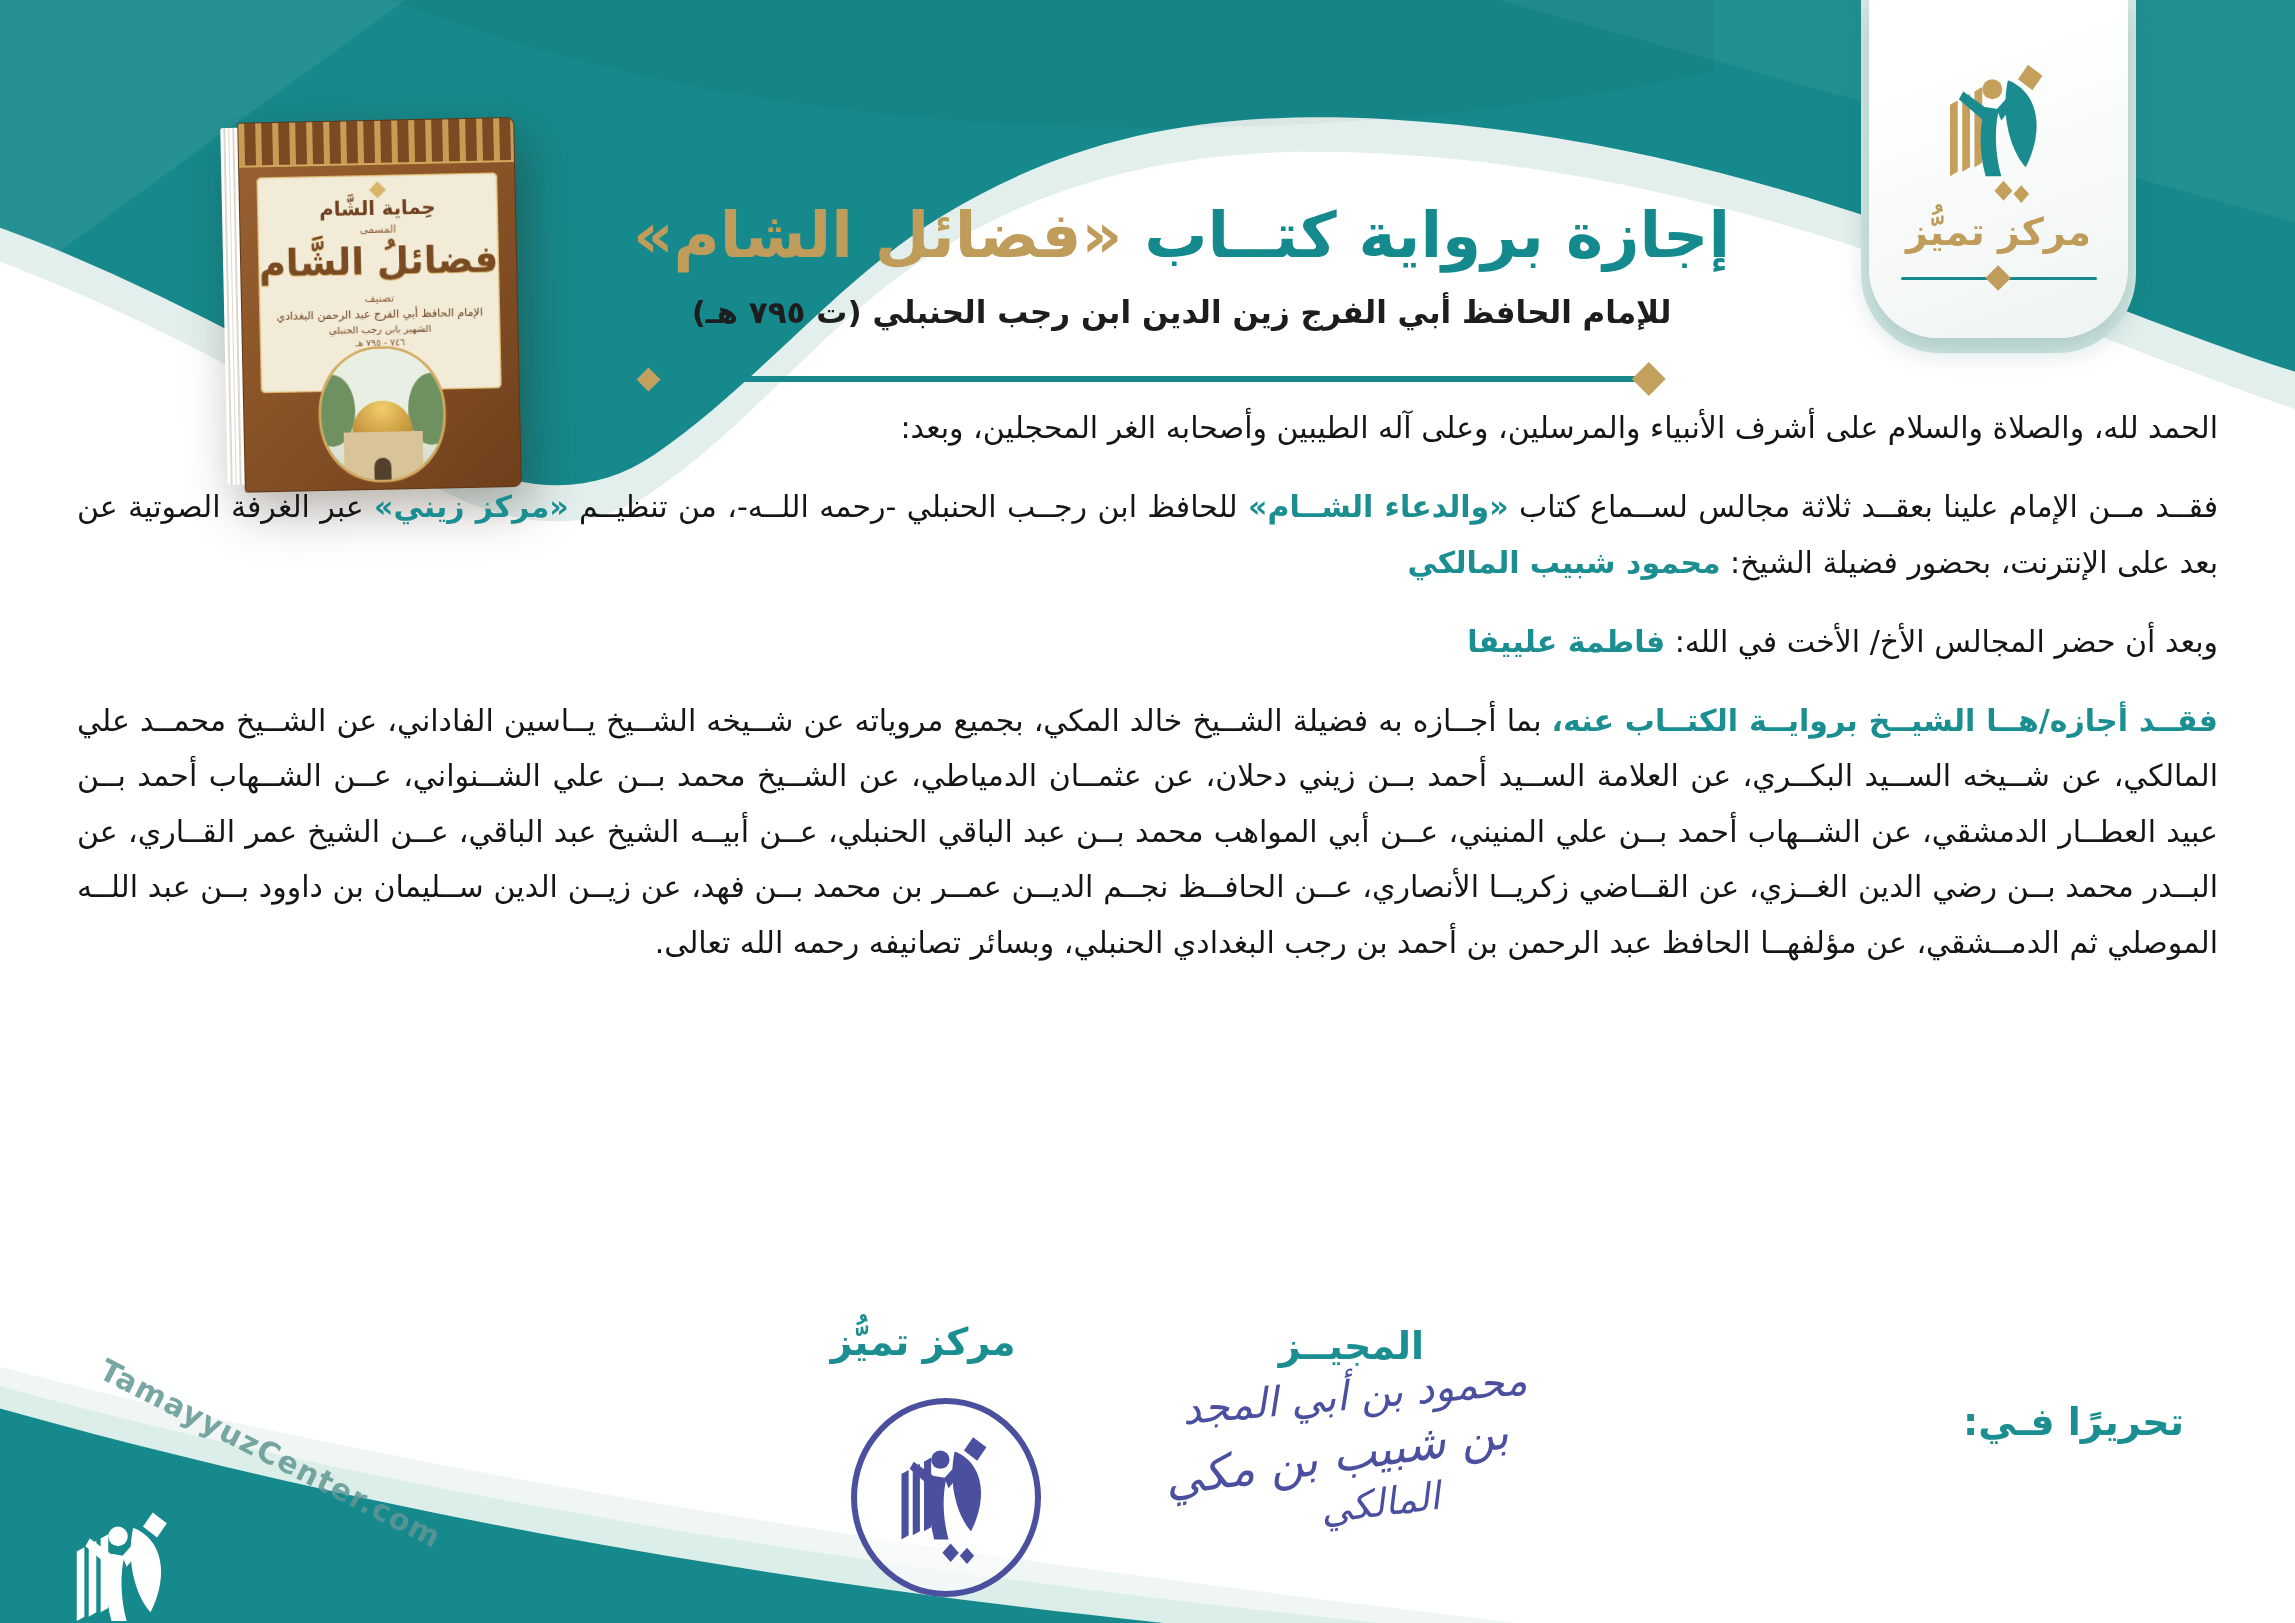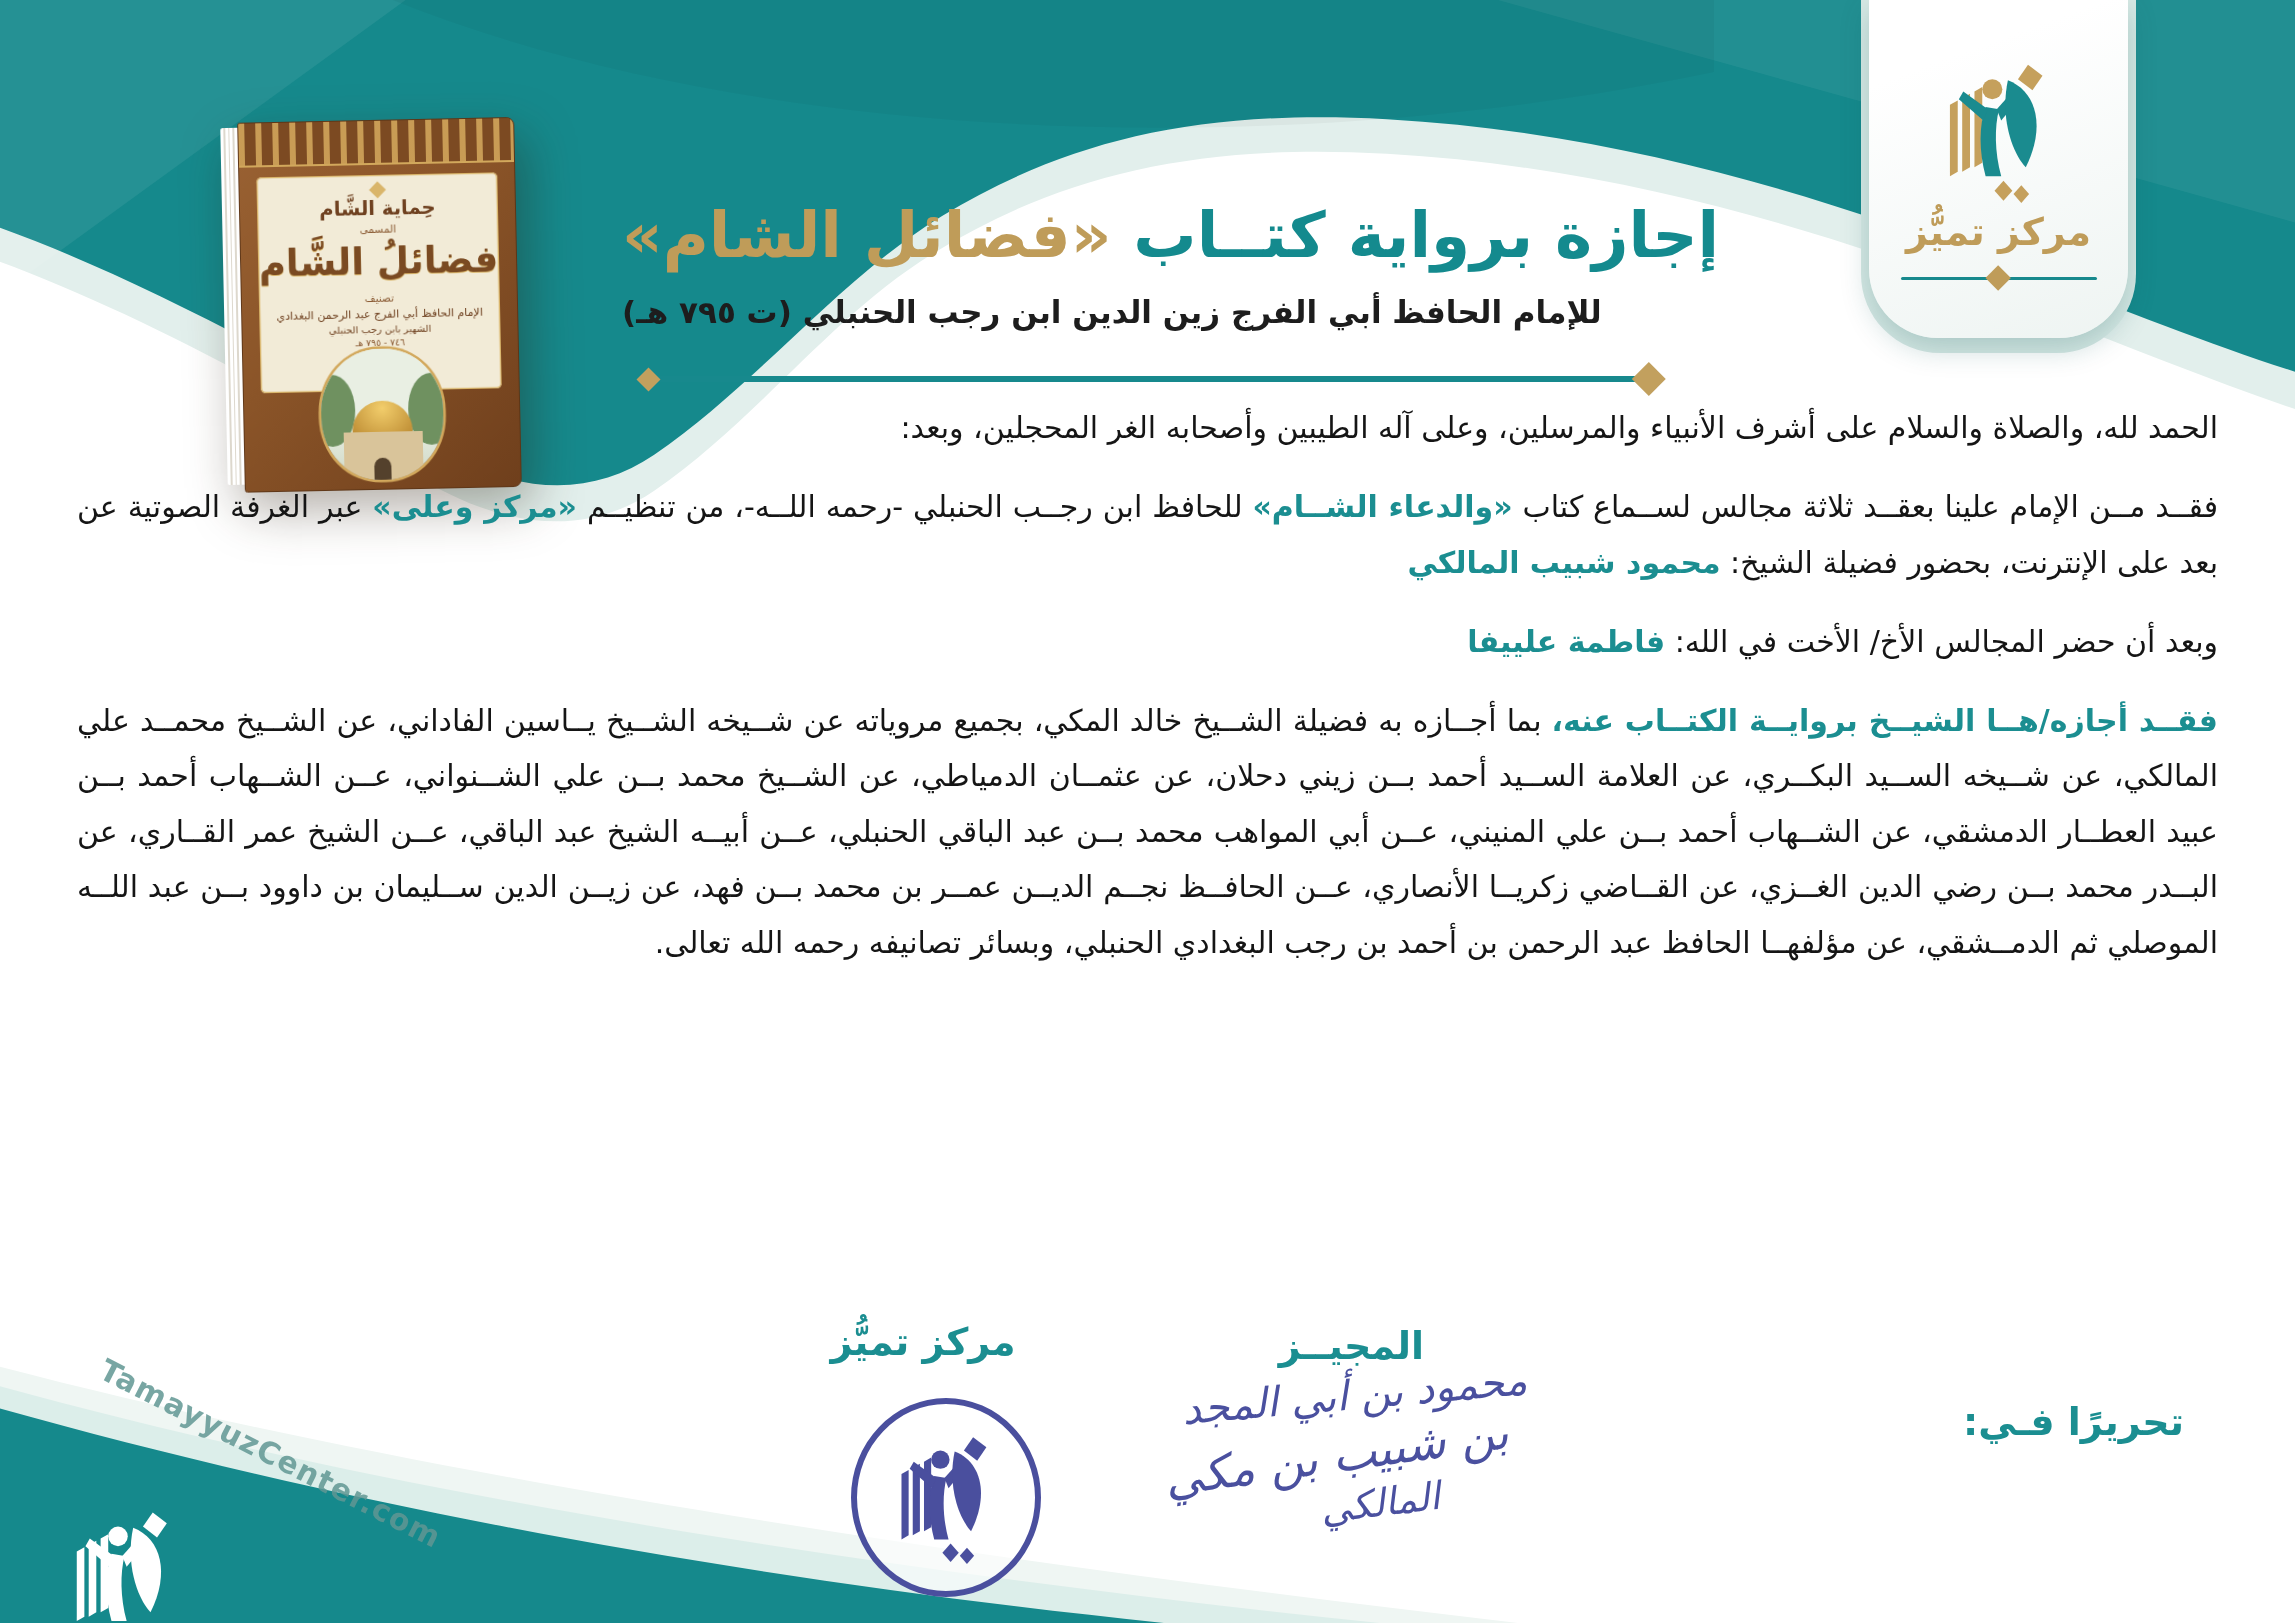--- a/index.html
+++ b/index.html
@@ -52,21 +52,21 @@
         border-radius:48%;background:linear-gradient(#e9efe3 55%,#cfd8c6);box-shadow:0 0 0 2.6px #d2a85c;
         overflow:hidden;}
   .med-tree{position:absolute;width:46px;height:72px;border-radius:50%;background:#6f9160;top:25px;}
   .med-tree.l{left:-11.8px;} .med-tree.r{right:-11.8px;}
   .med-building{position:absolute;left:50%;bottom:0;width:79px;height:48px;margin-left:-39px;background:#d9c49a;}
   .med-dome{position:absolute;left:50%;bottom:42px;width:60px;height:37px;margin-left:-30px;
         border-radius:60px 60px 0 0;background:radial-gradient(circle at 50% 20%,#f2cd6b,#b9872f);}
   .med-door{position:absolute;left:50%;bottom:0;width:17px;height:22px;margin-left:-8.5px;
         border-radius:8.5px 8.5px 0 0;background:#54412c;}
   
-  .title-block{position:absolute;left:622px;top:200px;width:1119px;text-align:left;direction:rtl;}
+  .title-block{position:absolute;left:622px;top:200px;width:1119px;text-align:center;direction:rtl;}
   .main-title{font-size:63px;font-weight:bold;line-height:1.15;}
   .main-title .t-teal{color:#148a8e;} .main-title .t-gold{color:#bf9c59;}
   .subtitle{font-size:31px;font-weight:bold;color:#1d1d1d;margin-top:22px;}
   .divider{position:absolute;left:640px;top:364px;width:1021px;height:30px;}
   .divider .line{position:absolute;left:15.7px;right:15.7px;top:12.4px;height:5.2px;background:#17898d;}
   .divider .dia{position:absolute;background:#c2a05e;transform:rotate(45deg);}
   .divider .dia.l{left:0;top:6.5px;width:17px;height:17px;}
   .divider .dia.r{right:0;top:3.3px;width:23.6px;height:23.6px;}
   
   .content{position:absolute;right:77px;left:77px;top:400px;direction:rtl;
@@ -169,21 +169,21 @@
     <div class="subtitle">للإمام الحافظ أبي الفرج زين الدين ابن رجب الحنبلي (ت ٧٩٥ هـ)</div>
   </div>
   <div class="divider">
     <div class="line"></div>
     <div class="dia l"></div>
     <div class="dia r"></div>
   </div>
 
   <div class="content">
     <p>الحمد لله، والصلاة والسلام على أشرف الأنبياء والمرسلين، وعلى آله الطيبين وأصحابه الغر المحجلين، وبعد:</p>
-    <p><span>فقــد مــن الإمام علينا بعقــد ثلاثة مجالس لســماع كتاب </span><span class="accent">«والدعاء الشــام»</span><span> للحافظ ابن رجــب الحنبلي -رحمه اللــه-، من تنظيــم </span><span class="accent">«مركز وعلى»</span><span> عبر الغرفة الصوتية عن بعد على الإنترنت، بحضور فضيلة الشيخ: </span><span class="accent">محمود شبيب المالكي</span></p>
+    <p><span>فقــد مــن الإمام علينا بعقــد ثلاثة مجالس لســماع كتاب </span><span class="accent">«والدعاء الشــام»</span><span> للحافظ ابن رجــب الحنبلي -رحمه اللــه-، من تنظيــم </span><span class="accent">«مركز زيني»</span><span> عبر الغرفة الصوتية عن بعد على الإنترنت، بحضور فضيلة الشيخ: </span><span class="accent">محمود شبيب المالكي</span></p>
     <p><span>وبعد أن حضر المجالس الأخ/ الأخت في الله:  </span><span class="accent">فاطمة علييفا</span></p>
     <p><span class="accent">فقــد أجازه/هــا الشيــخ بروايــة الكتــاب عنه،</span><span> بما أجــازه به فضيلة الشــيخ خالد المكي، بجميع مروياته عن شــيخه الشــيخ يــاسين الفاداني، عن الشــيخ محمــد علي المالكي، عن شــيخه الســيد البكــري، عن العلامة الســيد أحمد بــن زيني دحلان، عن عثمــان الدمياطي، عن الشــيخ محمد بــن علي الشــنواني، عــن الشــهاب أحمد بــن عبيد العطــار الدمشقي، عن الشــهاب أحمد بــن علي المنيني، عــن أبي المواهب محمد بــن عبد الباقي الحنبلي، عــن أبيــه الشيخ عبد الباقي، عــن الشيخ عمر القــاري، عن البــدر محمد بــن رضي الدين الغــزي، عن القــاضي زكريــا الأنصاري، عــن الحافــظ نجــم الديــن عمــر بن محمد بــن فهد، عن زيــن الدين ســليمان بن داوود بــن عبد اللــه الموصلي ثم الدمــشقي، عن مؤلفهــا الحافظ عبد الرحمن بن أحمد بن رجب البغدادي الحنبلي، وبسائر تصانيفه رحمه الله تعالى.</span></p>
   </div>
 
   <div class="sig-label" id="label-center">مركز تميُّز</div>
   <div class="sig-label" id="label-issuer">المجيــز</div>
 
   <div class="stamp">
     <svg class="logo mono-indigo" viewBox="0 0 120 130">
       <path class="lg-accent" d="M16 42 l7 -4 v64 l-7 4 z"></path>

